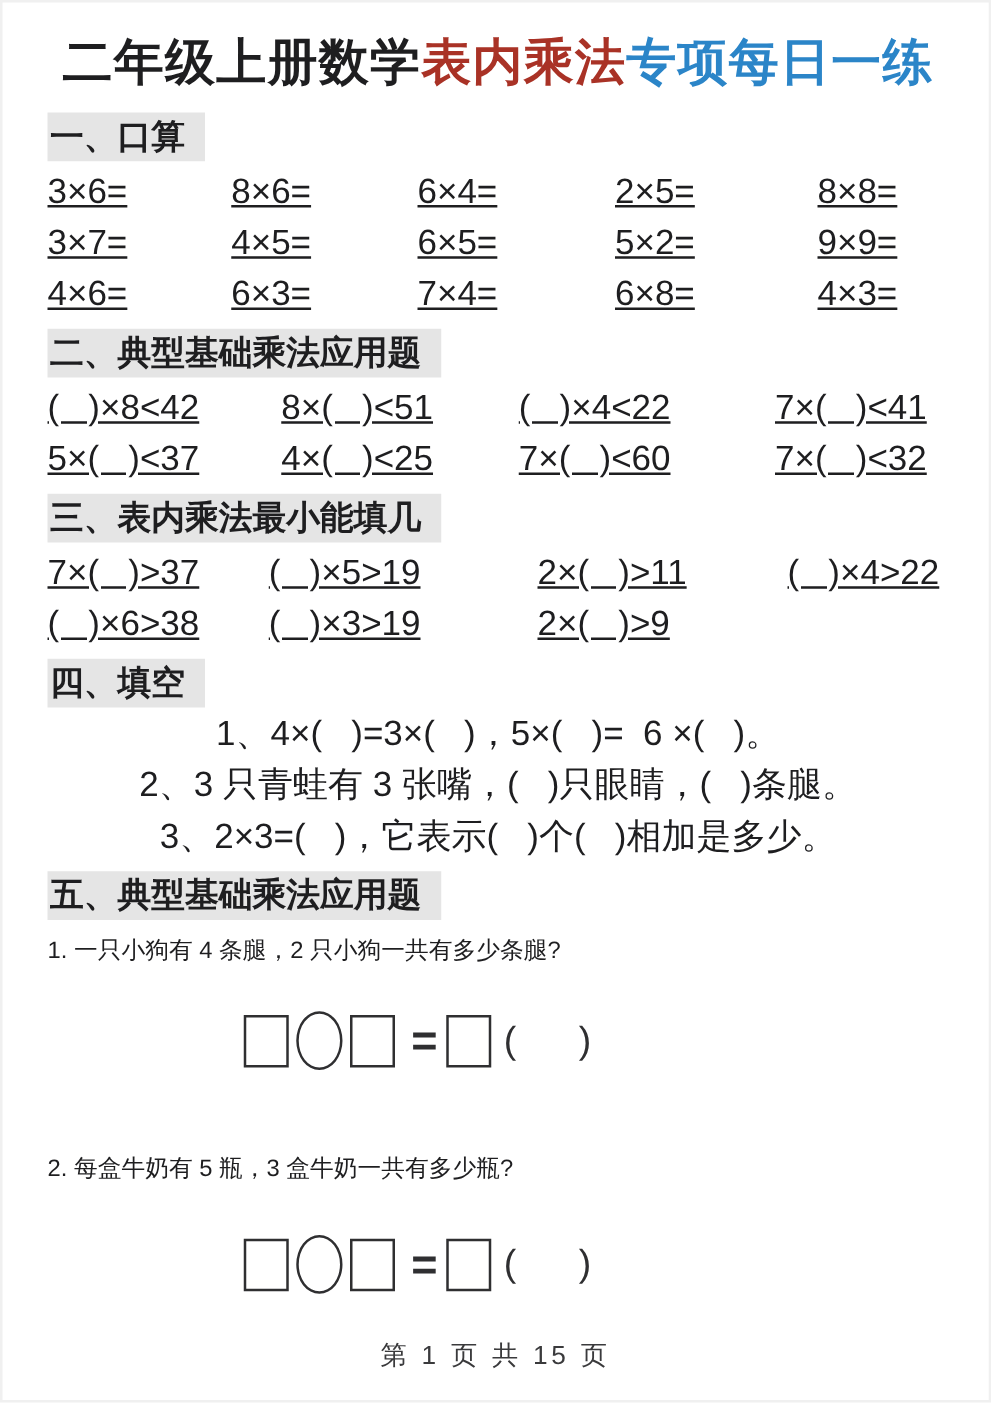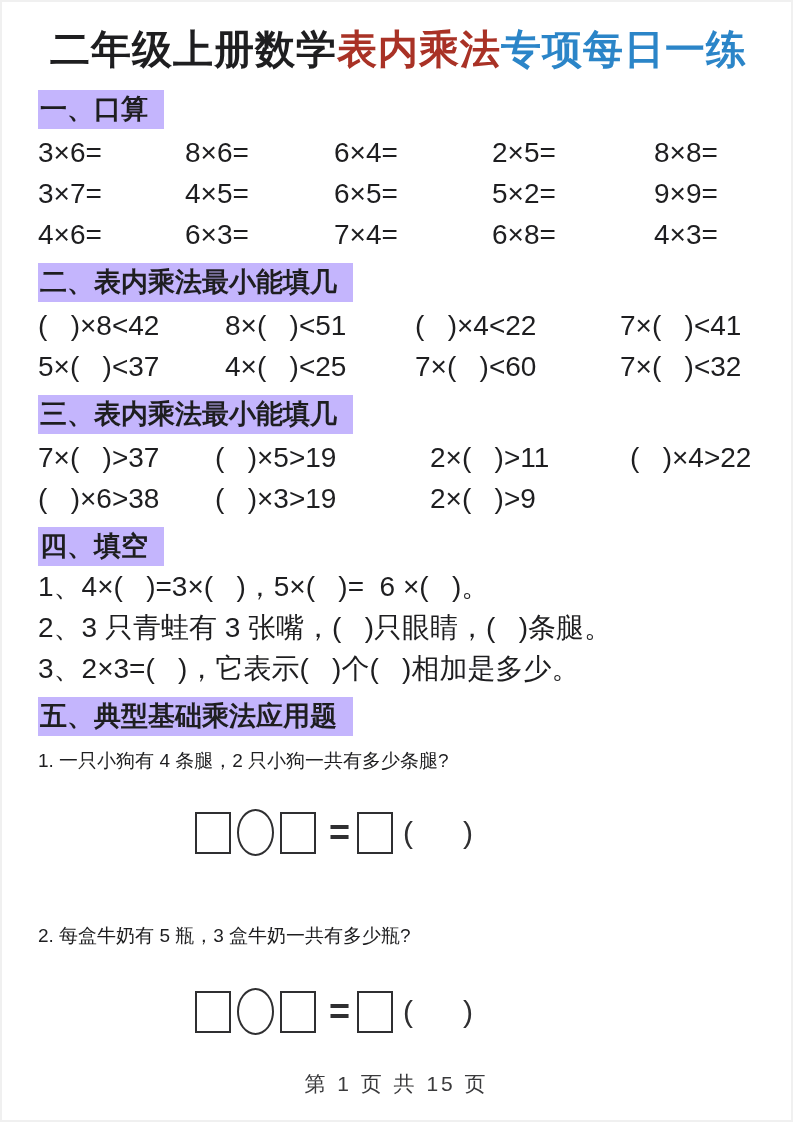--- a/index.html
+++ b/index.html
@@ -25,44 +25,45 @@
     font-size: 40px;
     font-weight: 700;
     letter-spacing: 1px;
     white-space: nowrap;
   }
   .page-title .t-red  { color: #a93226; }
   .page-title .t-blue { color: #2b85c8; }
 
   .sec-heading {
     display: inline-block;
-    background: #c4b5fd;
+    background: #e5e5e5;
     font-size: 27px;
     font-weight: 700;
     line-height: 34px;
     padding: 2px 16px 3px 2px;
   }
   .mt-a { margin-top: 13px; }
   .mt-b { margin-top: 8px; }
 
   .grid {
     display: grid;
     font-size: 28px;
     line-height: 41px;
     margin-top: 3px;
   }
-  .grid .cell { white-space: pre; }
+  .grid .cell { white-space: pre; text-decoration: underline; }
   .grid-5 { grid-template-columns: 147px 149px 158px 162px auto; }
   .grid-4a { grid-template-columns: 187px 190px 205px auto; }
   .grid-4b { grid-template-columns: 177px 215px 200px auto; }
 
   .fill-line {
     font-size: 28px;
     line-height: 41px;
     white-space: pre;
+    text-align: center;
   }
   .problem-line {
     font-size: 19px;
     line-height: 40px;
     margin-top: 5px;
     white-space: pre;
   }
 
   .eq-row {
     display: flex;
@@ -130,21 +131,21 @@
     <span class="cell">6×5=</span>
     <span class="cell">5×2=</span>
     <span class="cell">9×9=</span>
     <span class="cell">4×6=</span>
     <span class="cell">6×3=</span>
     <span class="cell">7×4=</span>
     <span class="cell">6×8=</span>
     <span class="cell">4×3=</span>
   </div>
 
-  <div class="mt-b"><span class="sec-heading">二、表内乘法最小能填几</span></div>
+  <div class="mt-b"><span class="sec-heading">二、典型基础乘法应用题</span></div>
   <div class="grid grid-4a">
     <span class="cell">(   )×8&lt;42</span>
     <span class="cell">8×(   )&lt;51</span>
     <span class="cell">(   )×4&lt;22</span>
     <span class="cell">7×(   )&lt;41</span>
     <span class="cell">5×(   )&lt;37</span>
     <span class="cell">4×(   )&lt;25</span>
     <span class="cell">7×(   )&lt;60</span>
     <span class="cell">7×(   )&lt;32</span>
   </div>

